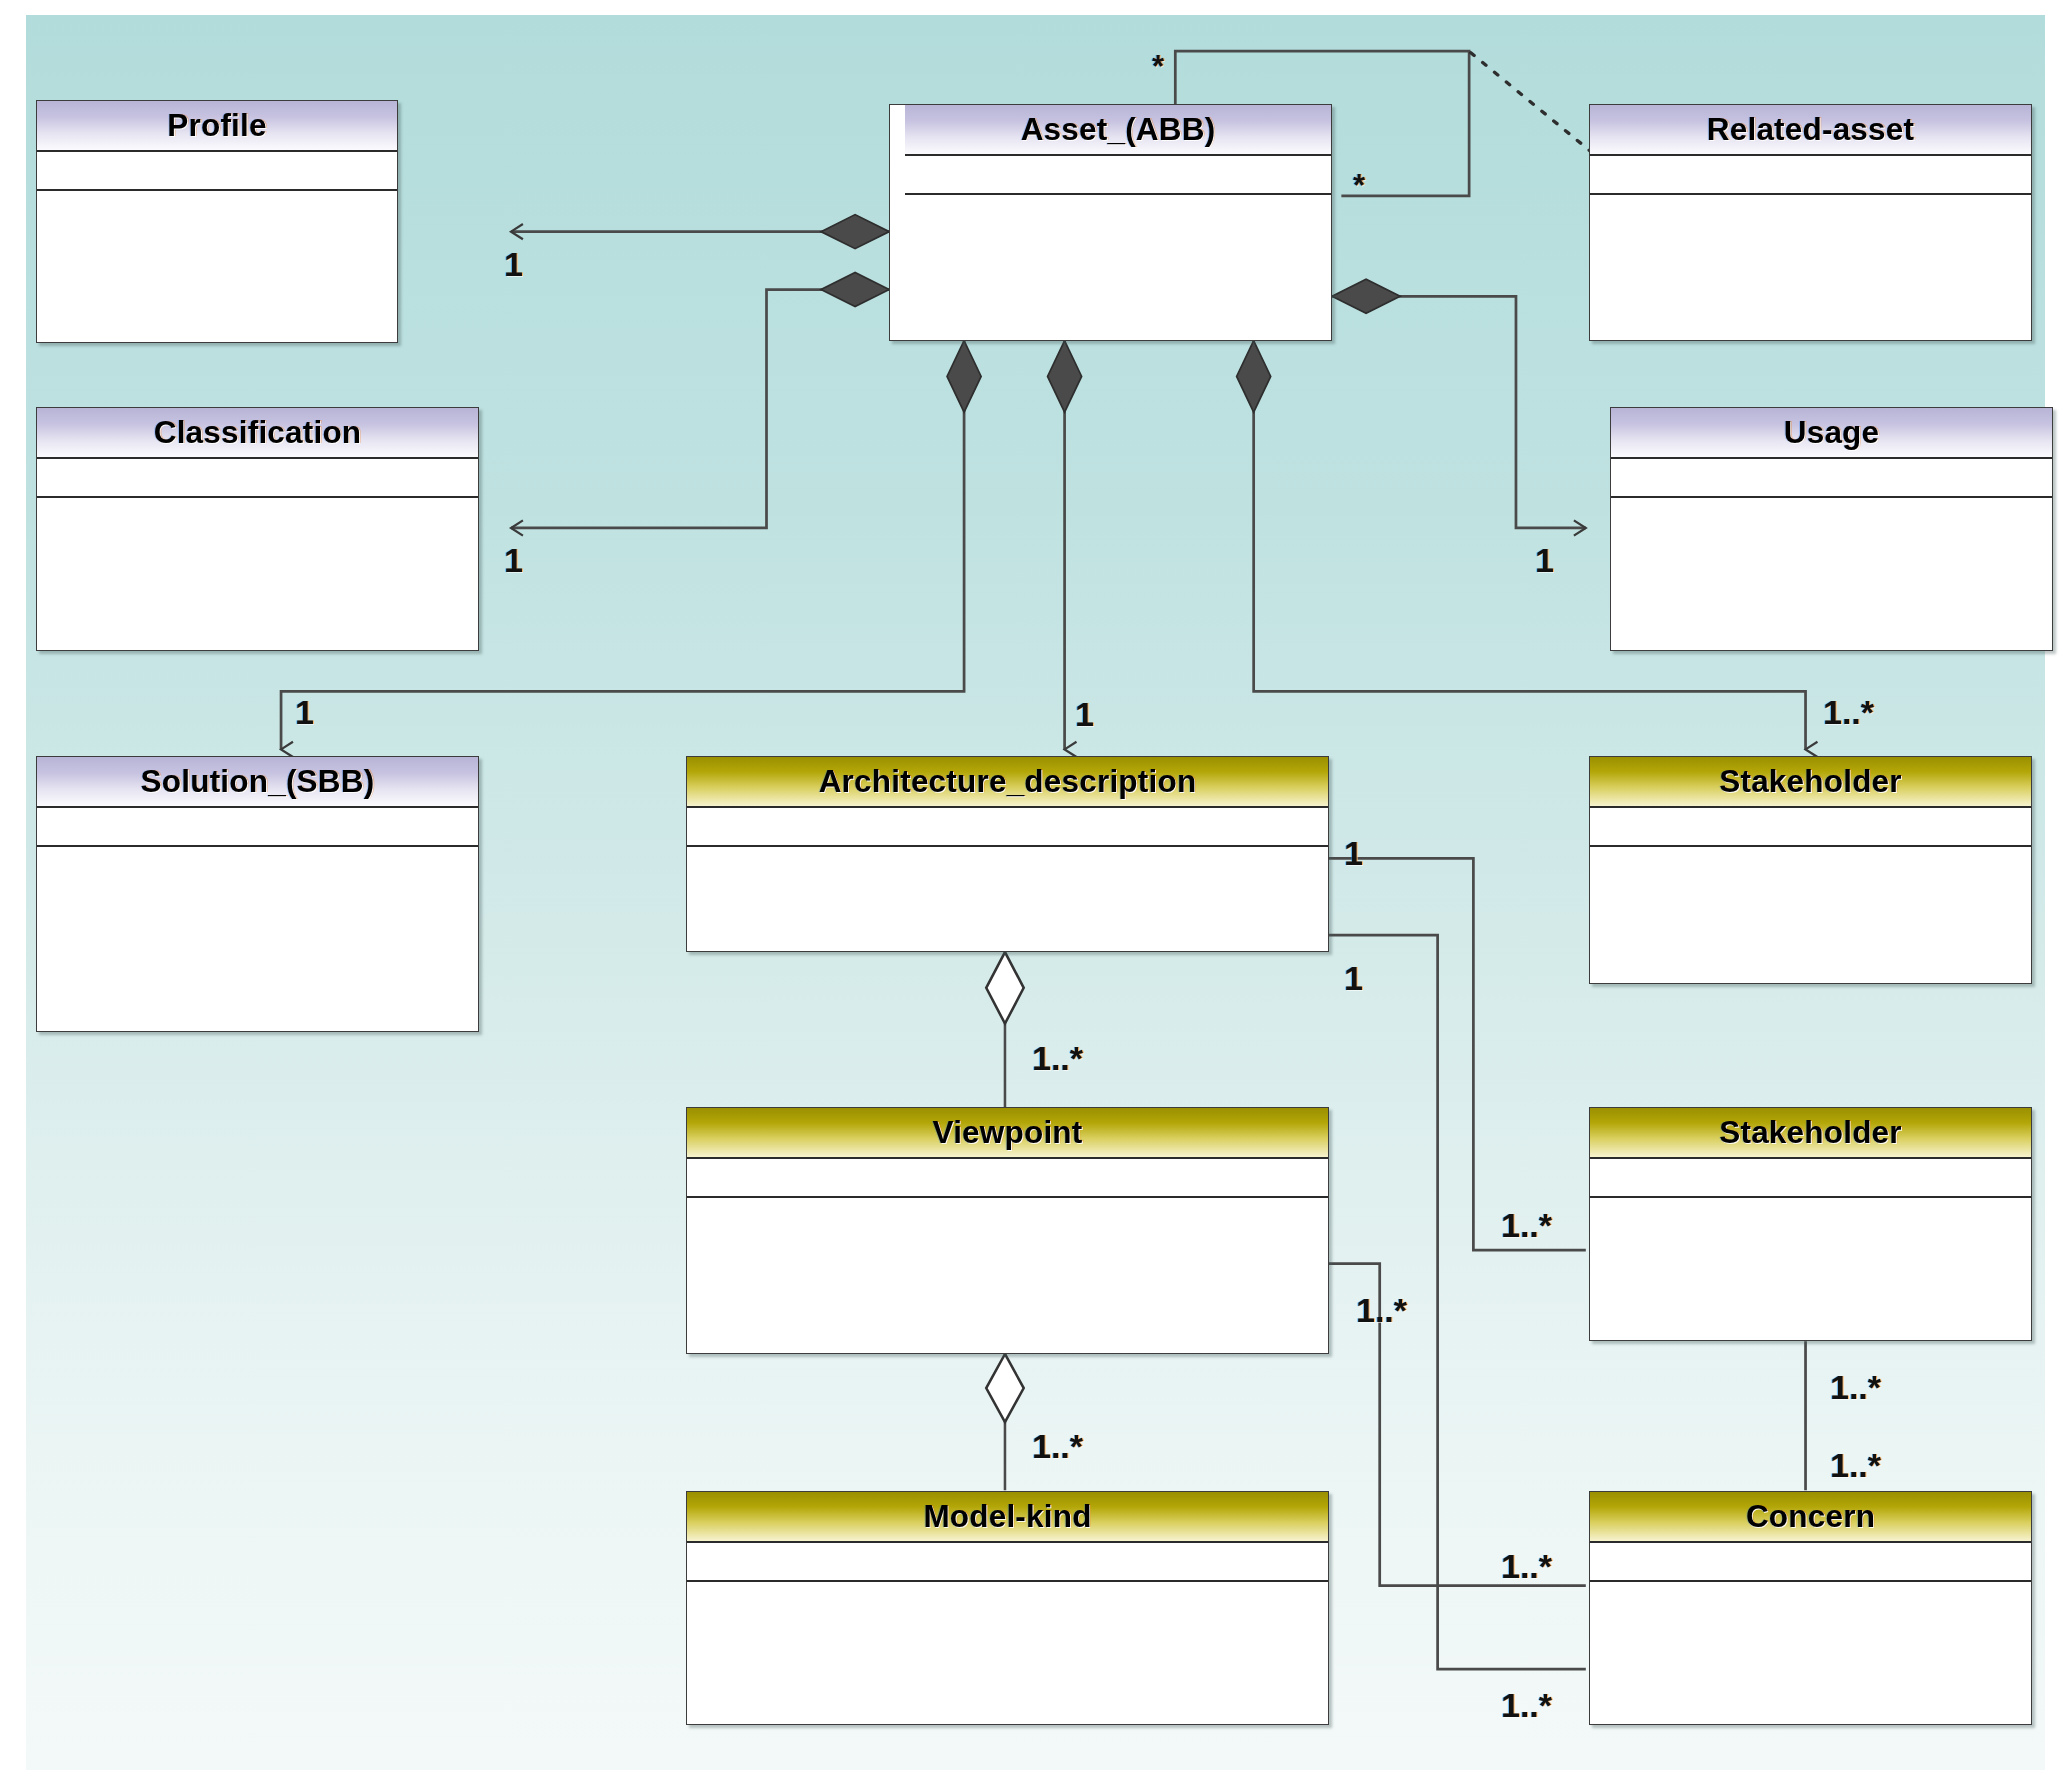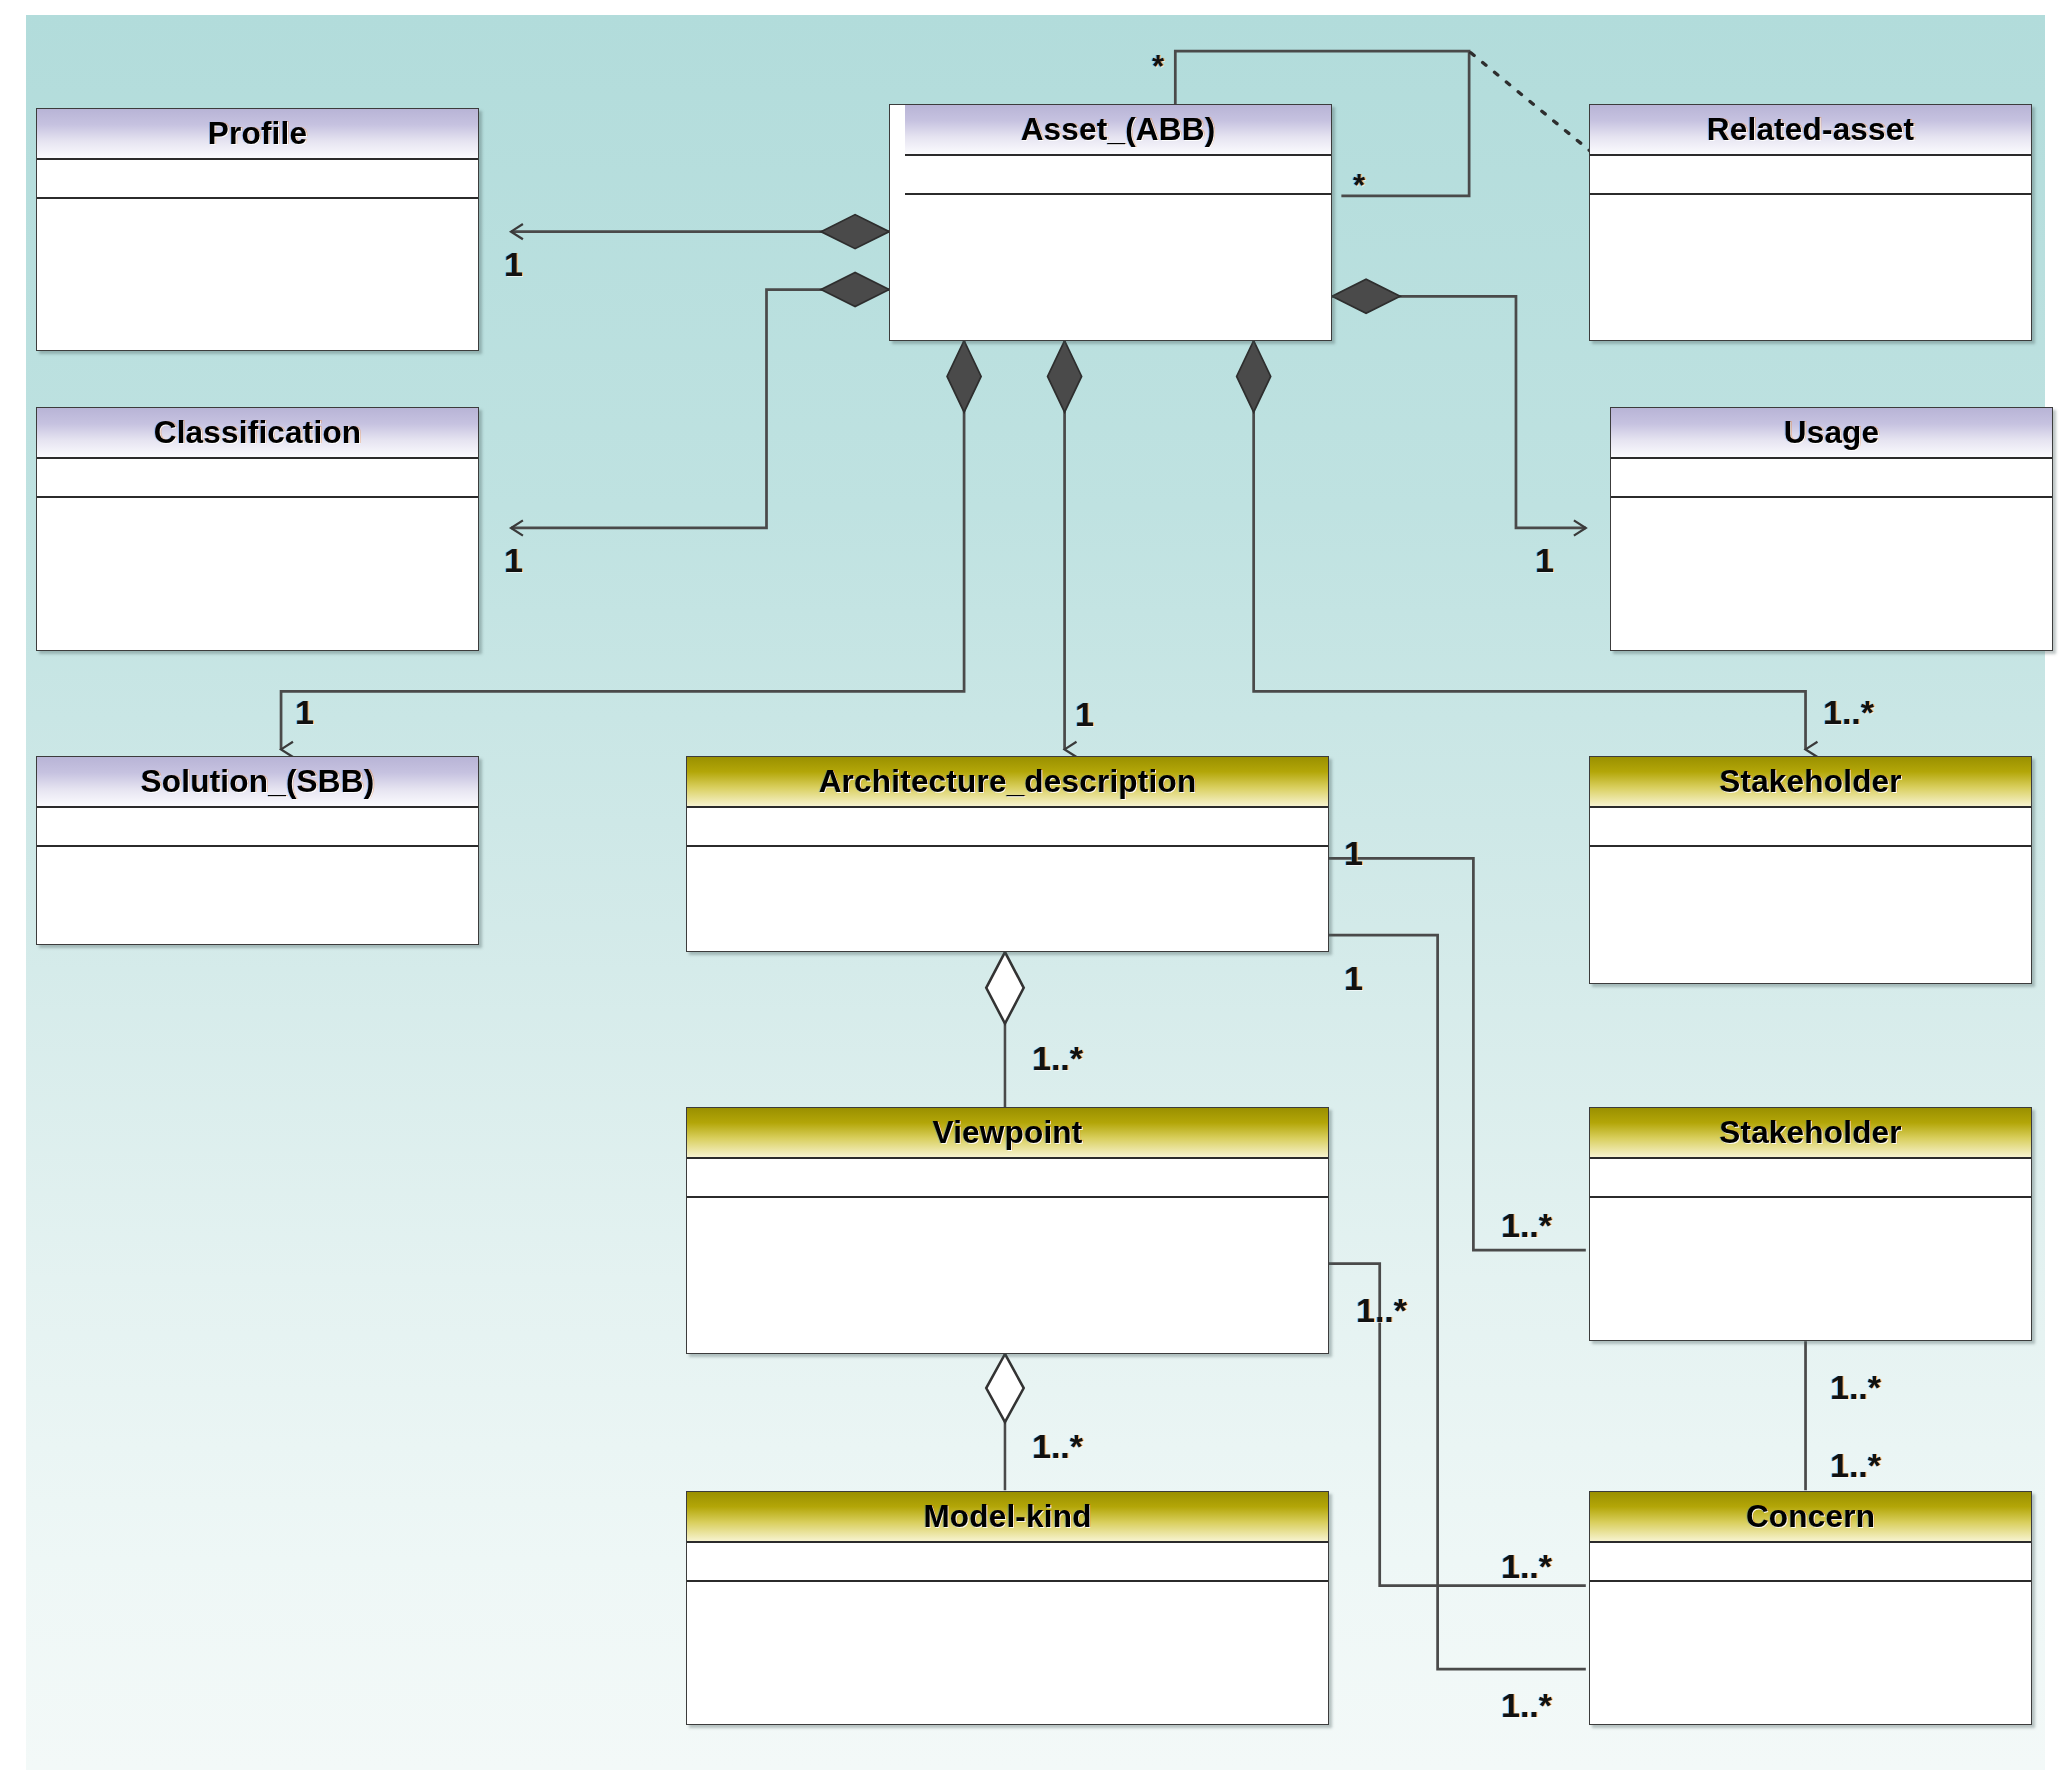--- a/index.html
+++ b/index.html
@@ -104,21 +104,21 @@
       <path d="M1560,1008 L1730,1008 L1730,1468 L1862,1468"></path>
 
       <path d="M1560,1098 L1688,1098 L1688,1960 L1862,1960"></path>
 
       <path d="M1560,1484 L1620,1484 L1620,1862 L1862,1862"></path>
 
       <path d="M2120,1575 L2120,1750"></path>
     </g>
   </svg>
 
-  <div class="cls purple" style="left:36px;top:108px;width:443px;height:243px;">
+  <div class="cls purple" style="left:36px;top:100px;width:362px;height:243px;">
     <div class="hdr">Profile</div>
     <div class="row1"></div>
     <div class="row2"></div>
   </div>
 
   <div class="cls purple" style="left:889px;top:104px;width:443px;height:237px;padding-left:15px;">
     <div class="hdr">Asset_(ABB)</div>
     <div class="row1"></div>
     <div class="row2"></div>
   </div>
@@ -134,21 +134,21 @@
     <div class="row1"></div>
     <div class="row2"></div>
   </div>
 
   <div class="cls purple" style="left:1589px;top:407px;width:443px;height:244px;margin-left:21px;">
     <div class="hdr">Usage</div>
     <div class="row1"></div>
     <div class="row2"></div>
   </div>
 
-  <div class="cls purple" style="left:36px;top:756px;width:443px;height:189px;text-align:center;">
+  <div class="cls purple" style="left:36px;top:756px;width:443px;height:276px;text-align:center;">
     <div class="hdr">Solution_(SBB)</div>
     <div class="row1"></div>
     <div class="row2"></div>
   </div>
 
   <div class="cls gold" style="left:686px;top:756px;width:643px;height:196px;">
     <div class="hdr">Architecture_description</div>
     <div class="row1"></div>
     <div class="row2"></div>
   </div>

